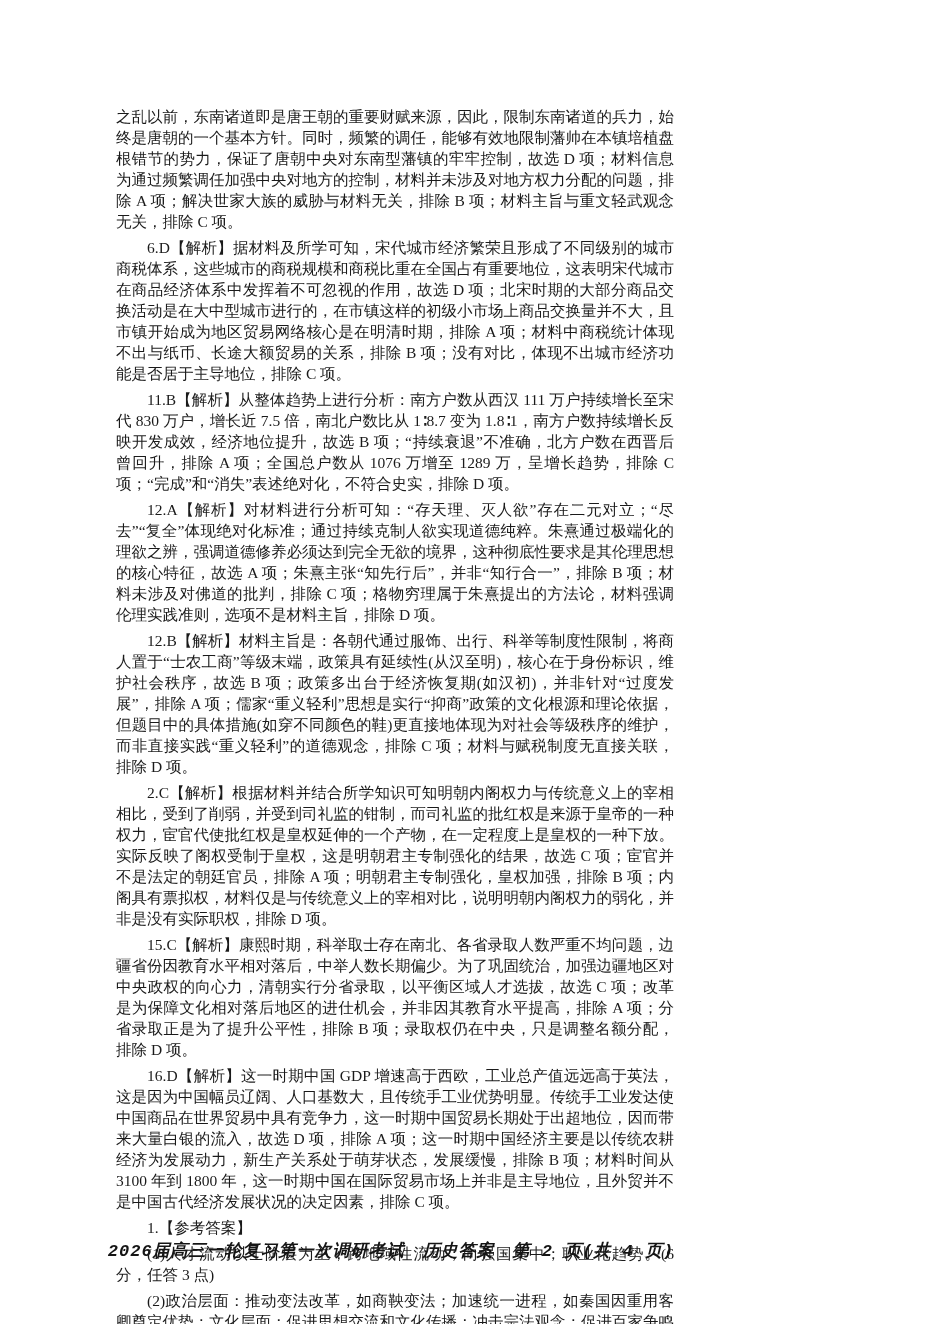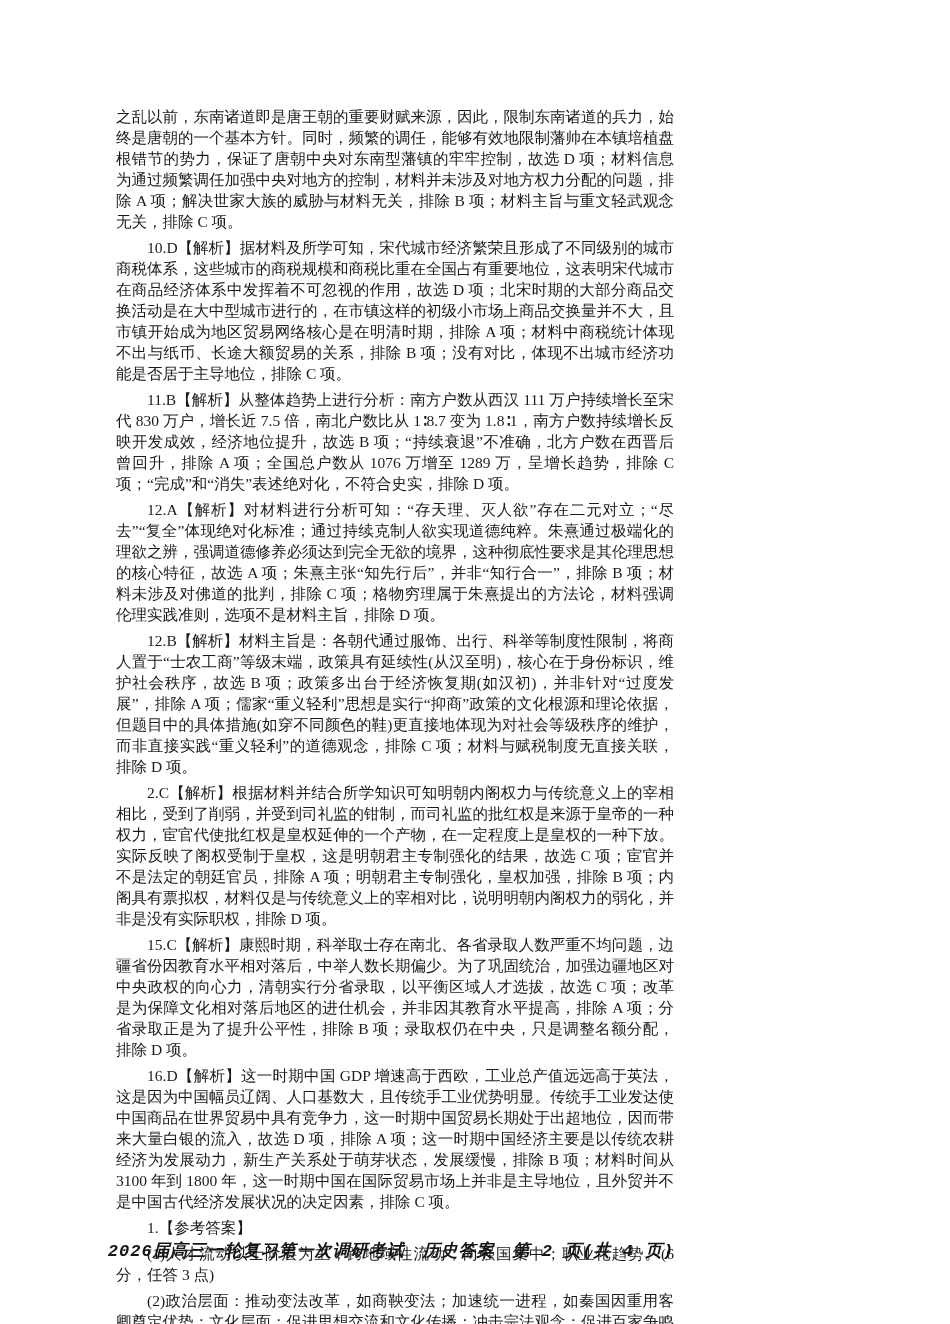--- a/index.html
+++ b/index.html
@@ -40,21 +40,21 @@
     color: #151515;
     letter-spacing: 1px;
   }
 </style>
 </head>
 <body>
 
 <div class="page">
   <div class="content">
     <p class="para">之乱以前，东南诸道即是唐王朝的重要财赋来源，因此，限制东南诸道的兵力，始终是唐朝的一个基本方针。同时，频繁的调任，能够有效地限制藩帅在本镇培植盘根错节的势力，保证了唐朝中央对东南型藩镇的牢牢控制，故选 D 项；材料信息为通过频繁调任加强中央对地方的控制，材料并未涉及对地方权力分配的问题，排除 A 项；解决世家大族的威胁与材料无关，排除 B 项；材料主旨与重文轻武观念无关，排除 C 项。</p>
-    <p class="para indent">10.D【解析】据材料及所学可知，宋代城市经济繁荣且形成了不同级别的城市商税体系，这些城市的商税规模和商税比重在全国占有重要地位，这表明宋代城市在商品经济体系中发挥着不可忽视的作用，故选 D 项；北宋时期的大部分商品交换活动是在大中型城市进行的，在市镇这样的初级小市场上商品交换量并不大，且市镇开始成为地区贸易网络核心是在明清时期，排除 A 项；材料中商税统计体现不出与纸币、长途大额贸易的关系，排除 B 项；没有对比，体现不出城市经济功能是否居于主导地位，排除 C 项。</p>
+    <p class="para indent">6.D【解析】据材料及所学可知，宋代城市经济繁荣且形成了不同级别的城市商税体系，这些城市的商税规模和商税比重在全国占有重要地位，这表明宋代城市在商品经济体系中发挥着不可忽视的作用，故选 D 项；北宋时期的大部分商品交换活动是在大中型城市进行的，在市镇这样的初级小市场上商品交换量并不大，且市镇开始成为地区贸易网络核心是在明清时期，排除 A 项；材料中商税统计体现不出与纸币、长途大额贸易的关系，排除 B 项；没有对比，体现不出城市经济功能是否居于主导地位，排除 C 项。</p>
     <p class="para indent">11.B【解析】从整体趋势上进行分析：南方户数从西汉 111 万户持续增长至宋代 830 万户，增长近 7.5 倍，南北户数比从 1∶8.7 变为 1.8∶1，南方户数持续增长反映开发成效，经济地位提升，故选 B 项；“持续衰退”不准确，北方户数在西晋后曾回升，排除 A 项；全国总户数从 1076 万增至 1289 万，呈增长趋势，排除 C 项；“完成”和“消失”表述绝对化，不符合史实，排除 D 项。</p>
     <p class="para indent">12.A【解析】对材料进行分析可知：“存天理、灭人欲”存在二元对立；“尽去”“复全”体现绝对化标准；通过持续克制人欲实现道德纯粹。朱熹通过极端化的理欲之辨，强调道德修养必须达到完全无欲的境界，这种彻底性要求是其伦理思想的核心特征，故选 A 项；朱熹主张“知先行后”，并非“知行合一”，排除 B 项；材料未涉及对佛道的批判，排除 C 项；格物穷理属于朱熹提出的方法论，材料强调伦理实践准则，选项不是材料主旨，排除 D 项。</p>
     <p class="para indent">12.B【解析】材料主旨是：各朝代通过服饰、出行、科举等制度性限制，将商人置于“士农工商”等级末端，政策具有延续性(从汉至明)，核心在于身份标识，维护社会秩序，故选 B 项；政策多出台于经济恢复期(如汉初)，并非针对“过度发展”，排除 A 项；儒家“重义轻利”思想是实行“抑商”政策的文化根源和理论依据，但题目中的具体措施(如穿不同颜色的鞋)更直接地体现为对社会等级秩序的维护，而非直接实践“重义轻利”的道德观念，排除 C 项；材料与赋税制度无直接关联，排除 D 项。</p>
     <p class="para indent">2.C【解析】根据材料并结合所学知识可知明朝内阁权力与传统意义上的宰相相比，受到了削弱，并受到司礼监的钳制，而司礼监的批红权是来源于皇帝的一种权力，宦官代使批红权是皇权延伸的一个产物，在一定程度上是皇权的一种下放。实际反映了阁权受制于皇权，这是明朝君主专制强化的结果，故选 C 项；宦官并不是法定的朝廷官员，排除 A 项；明朝君主专制强化，皇权加强，排除 B 项；内阁具有票拟权，材料仅是与传统意义上的宰相对比，说明明朝内阁权力的弱化，并非是没有实际职权，排除 D 项。</p>
     <p class="para indent">15.C【解析】康熙时期，科举取士存在南北、各省录取人数严重不均问题，边疆省份因教育水平相对落后，中举人数长期偏少。为了巩固统治，加强边疆地区对中央政权的向心力，清朝实行分省录取，以平衡区域人才选拔，故选 C 项；改革是为保障文化相对落后地区的进仕机会，并非因其教育水平提高，排除 A 项；分省录取正是为了提升公平性，排除 B 项；录取权仍在中央，只是调整名额分配，排除 D 项。</p>
     <p class="para indent">16.D【解析】这一时期中国 GDP 增速高于西欧，工业总产值远远高于英法，这是因为中国幅员辽阔、人口基数大，且传统手工业优势明显。传统手工业发达使中国商品在世界贸易中具有竞争力，这一时期中国贸易长期处于出超地位，因而带来大量白银的流入，故选 D 项，排除 A 项；这一时期中国经济主要是以传统农耕经济为发展动力，新生产关系处于萌芽状态，发展缓慢，排除 B 项；材料时间从 3100 年到 1800 年，这一时期中国在国际贸易市场上并非是主导地位，且外贸并不是中国古代经济发展状况的决定因素，排除 C 项。</p>
     <p class="para indent">1.【参考答案】</p>
     <p class="para indent">(1)人才流动以士阶层为主；跨地域性流动；向强国集中；职业化趋势。(6 分，任答 3 点)</p>
     <p class="para indent">(2)政治层面：推动变法改革，如商鞅变法；加速统一进程，如秦国因重用客卿奠定优势；文化层面：促进思想交流和文化传播；冲击宗法观念；促进百家争鸣局面的形成发展；社会层面：社会阶层流动性增强。(8 分，任答 3 点)</p>
   </div>

